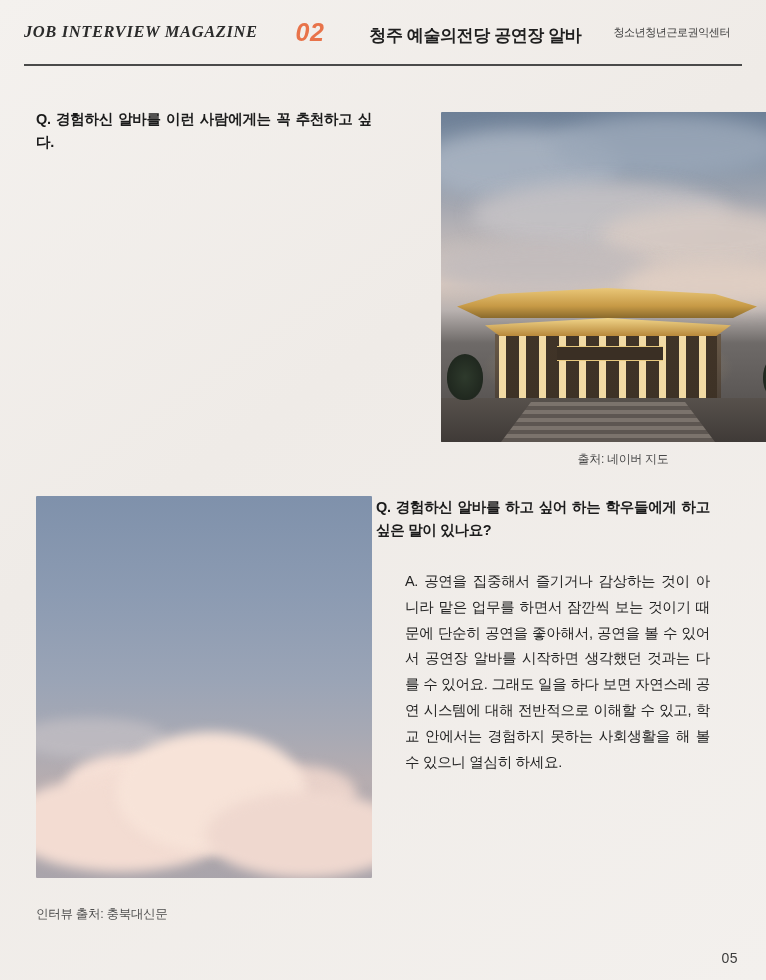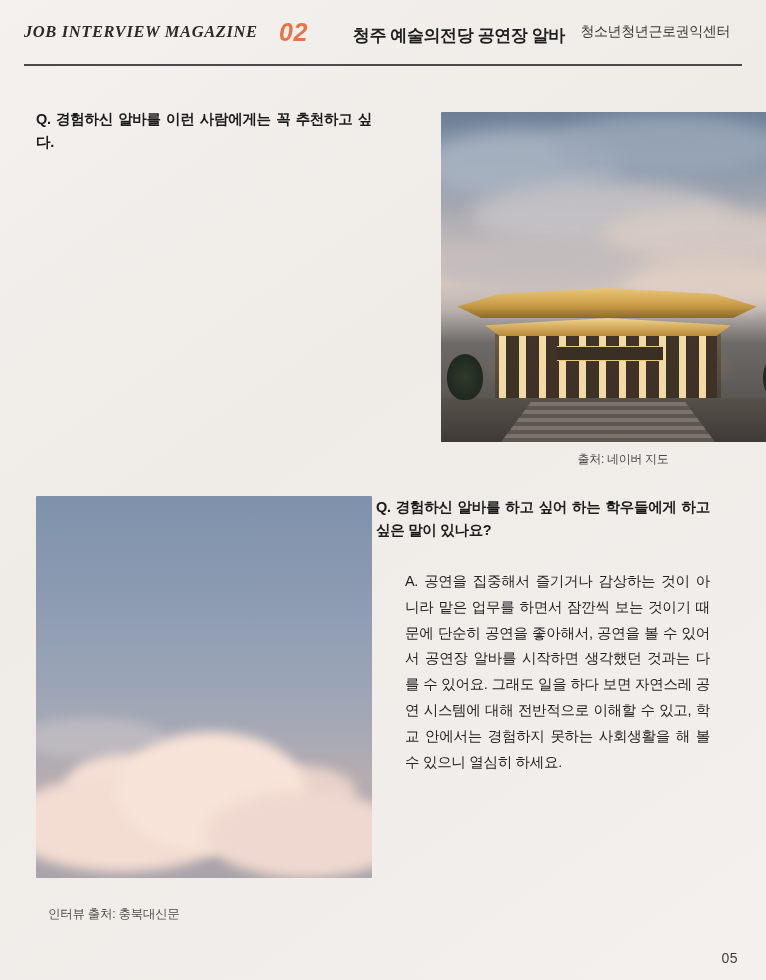--- a/index.html
+++ b/index.html
@@ -60,21 +60,21 @@
   }
   .header-title {
     font-size: 17px;
     font-weight: bold;
     color: #1f1f1f;
     letter-spacing: -0.4px;
     white-space: nowrap;
     margin-left: 36px;
   }
   .header-right {
-    font-size: 14px;
+    font-size: 11px;
     color: #3a3a3a;
     letter-spacing: -0.4px;
     white-space: nowrap;
     padding-right: 2px;
   }
   .header-rule {
     position: absolute;
     top: 64px;
     left: 24px;
     width: 718px;
@@ -275,21 +275,21 @@
   .col-right-bottom {
     position: absolute;
     left: 376px;
     top: 22px;
     width: 334px;
   }
   .col-right-bottom .block-a { margin-top: 26px; margin-left: 29px; }
 
   .footer-note {
     position: absolute;
-    left: 48px;
+    left: 36px;
     top: 906px;
     font-size: 12.5px;
     color: #4e4e4e;
     letter-spacing: -0.3px;
   }
   .page-num {
     position: absolute;
     right: 28px;
     bottom: 14px;
     font-size: 14px;

